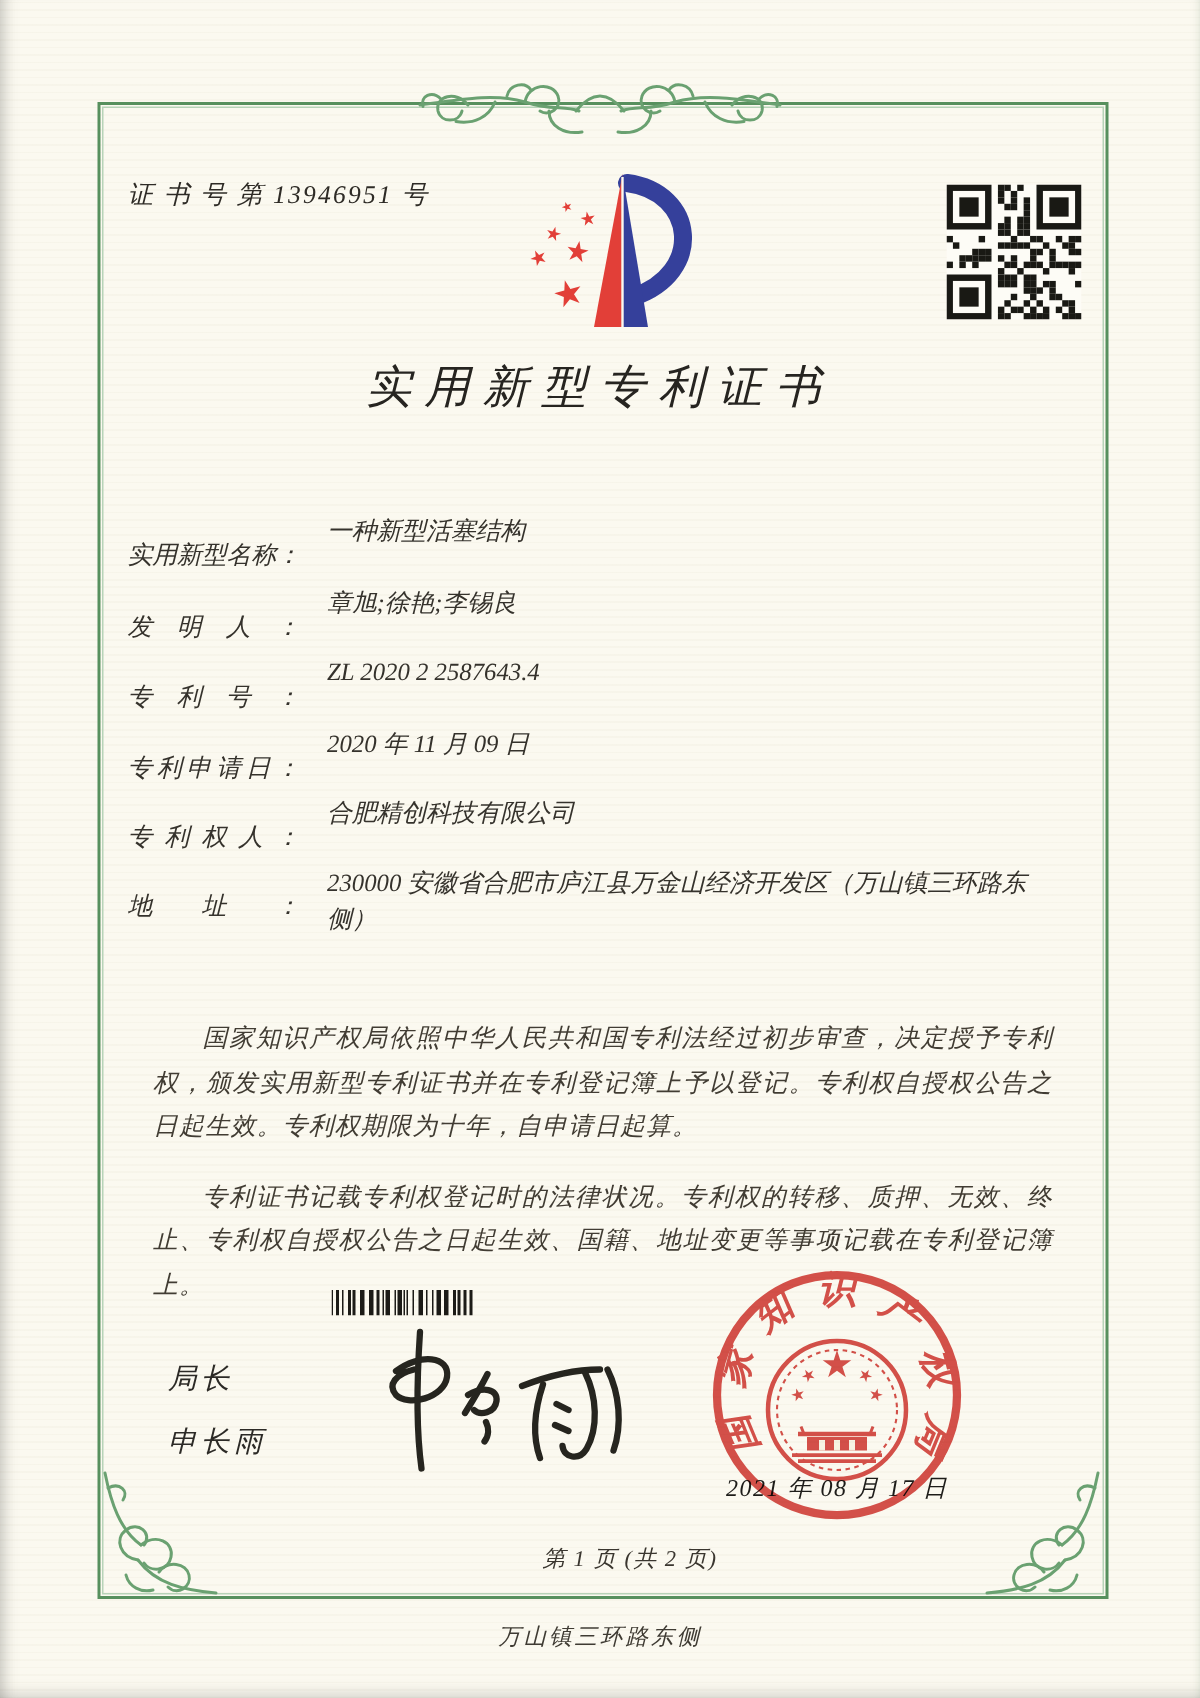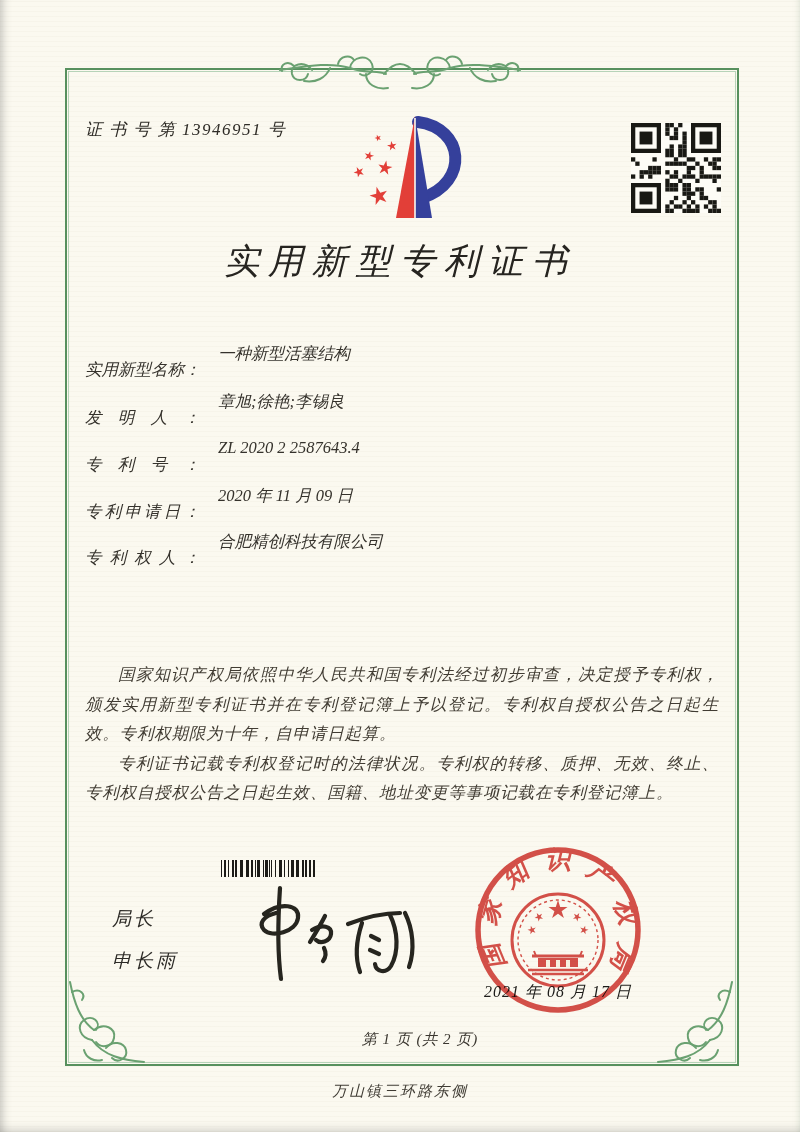--- a/index.html
+++ b/index.html
@@ -33,40 +33,40 @@
   .orn-br{left:654px;top:976px;}
 
   .certno{
     position:absolute;left:85px;top:118px;font-size:17px;letter-spacing:1.5px;
     color:#2e2b26;
   }
   .logo{position:absolute;left:338px;top:110px;}
   .qr{position:absolute;left:631px;top:123px;}
   .title{
     position:absolute;left:0;right:0;top:238px;text-align:center;
-    font-size:35px;font-weight:500;letter-spacing:9px;color:#262420;
+    font-size:30px;font-weight:500;letter-spacing:9px;color:#262420;
   }
   .row{position:absolute;left:85px;font-size:16.5px;white-space:nowrap;color:#35322c;}
   .row .lbl{
     display:inline-block;width:115px;text-align:justify;text-align-last:justify;
     vertical-align:top;
     margin-top:16px;
   }
   .row .val{display:inline-block;vertical-align:top;margin-left:18px;}
   .row-addr .val{white-space:normal;width:468px;line-height:24px;}
   .r1{top:343px}.r2{top:391px}.r3{top:438px}.r4{top:485px}.r5{top:531px}
   .row-addr{top:577px}
   .row-grant{top:629px}
   .grant-no{position:absolute;left:307px;top:0;white-space:nowrap;}
   .paras{
     position:absolute;left:85px;top:660px;width:634px;
     font-size:16.5px;line-height:29.5px;letter-spacing:0.8px;color:#413c33;
     text-align:justify;
   }
-  .paras p{margin:0;text-indent:2em;}
+  .paras p{margin:17px;text-indent:2em;}
   .barcode{position:absolute;left:221px;top:860px;width:97px;height:17px;}
   .director-title{
     position:absolute;left:112px;top:906px;font-size:19px;letter-spacing:3px;
     font-family:"Liberation Sans","DejaVu Sans",sans-serif;color:#2c2a26;
   }
   .director-name{
     position:absolute;left:112px;top:948px;font-size:19px;letter-spacing:3px;
     font-family:"Liberation Sans","DejaVu Sans",sans-serif;color:#2c2a26;
   }
   .signature{position:absolute;left:228px;top:876px;}
@@ -294,20 +294,23 @@
   </div>
   <div class="row r3">
     <span class="lbl">专利号：</span><span class="val">ZL 2020 2 2587643.4</span>
   </div>
   <div class="row r4">
     <span class="lbl">专利申请日：</span><span class="val">2020 年 11 月 09 日</span>
   </div>
   <div class="row r5">
     <span class="lbl">专利权人：</span><span class="val">合肥精创科技有限公司</span>
   </div>
+  <div class="row row-addr">
+    <span class="lbl">地址：</span><span class="val">230000 安徽省合肥市庐江县万金山经济开发区（万山镇三环路东侧）</span>
+  </div>
 
   <div class="paras">
     <p>国家知识产权局依照中华人民共和国专利法经过初步审查，决定授予专利权，颁发实用新型专利证书并在专利登记簿上予以登记。专利权自授权公告之日起生效。专利权期限为十年，自申请日起算。</p>
     <p>专利证书记载专利权登记时的法律状况。专利权的转移、质押、无效、终止、专利权自授权公告之日起生效、国籍、地址变更等事项记载在专利登记簿上。</p>
   </div>
 
   <svg class="barcode" width="97" height="17" viewBox="0 0 97 17">
       <rect x="0" y="0" width="1" height="17" fill="#1c1b17"></rect>
       <rect x="3" y="0" width="2" height="17" fill="#1c1b17"></rect>
       <rect x="7" y="0" width="1" height="17" fill="#1c1b17"></rect>

